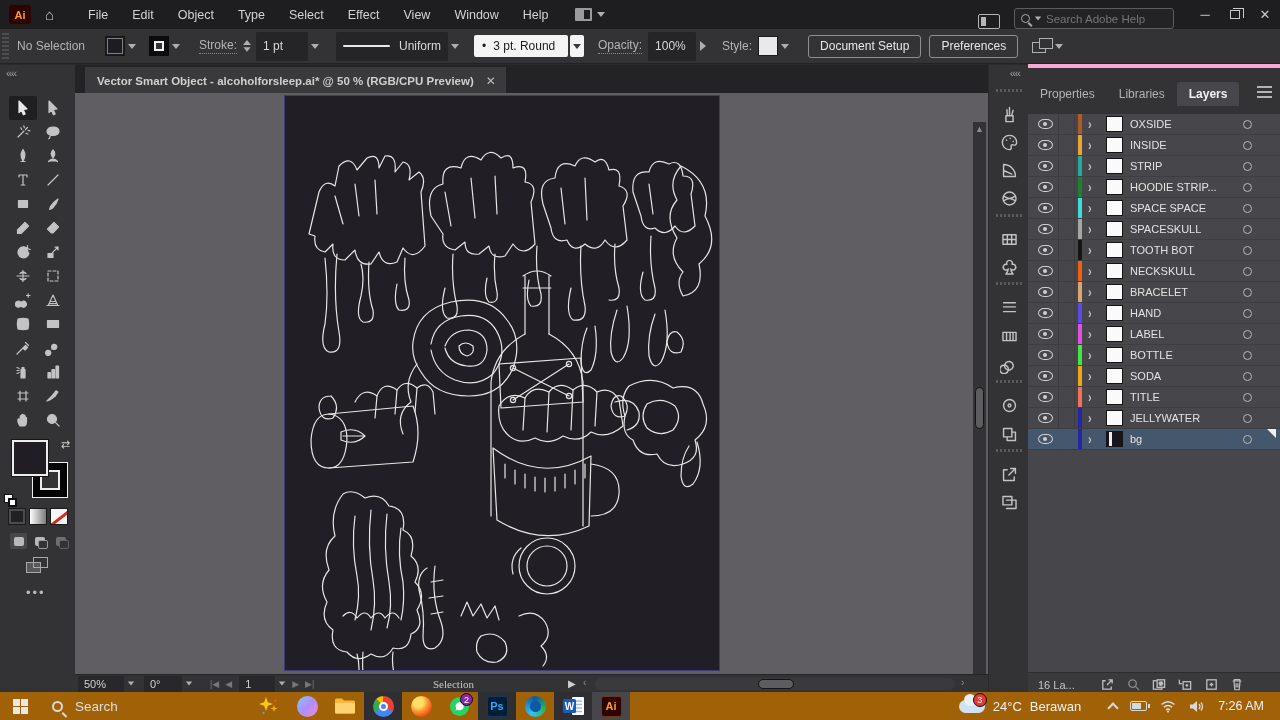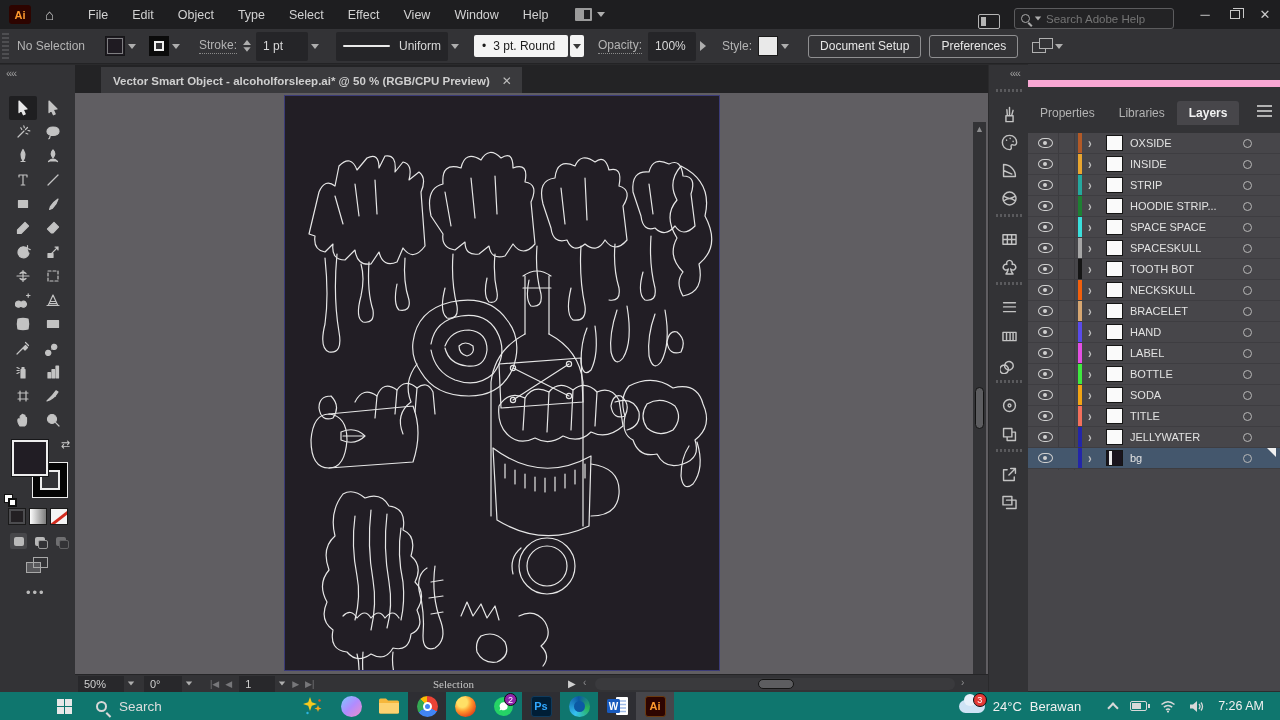--- a/index.html
+++ b/index.html
@@ -84,21 +84,21 @@
   .dm-sh.behind::after,.dm-sh.inside::after { content:""; position:absolute; right:-3px; bottom:-3px; width:8px; height:7px; border:1.5px solid #9a9a9a; border-radius:2px; background:#333336; }
   .dm-sh.dim { opacity:.45; }
   #screenmode { position:absolute; left:26px; top:492px; width:22px; height:16px; }
   #screenmode .r1 { position:absolute; left:0; bottom:0; width:15px; height:11px; border:1.5px solid #a8a8a8; background:#58585b; }
   #screenmode .r2 { position:absolute; right:0; top:0; width:15px; height:11px; border:1.5px solid #a8a8a8; }
   #tooldots { position:absolute; left:26px; top:520px; color:#b9b9b9; font-size:13px; letter-spacing:2px; }
 
   
   #docarea { left:75px; top:0; width:913px; height:628px; }
   #tabbar { position:absolute; left:0; top:0; width:913px; height:29px; background:#232325; border-top:1px solid #2a2a2c; }
-  #doctab { position:absolute; left:26px; top:2px; height:27px; background:#3a3a3d; display:flex; align-items:center; padding:0 10px 0 12px; gap:12px; }
+  #doctab { position:absolute; left:10px; top:2px; height:27px; background:#3a3a3d; display:flex; align-items:center; padding:0 10px 0 12px; gap:12px; }
   #doctab .t { color:#cfcfcf; font-size:11.5px; font-weight:bold; }
   #doctab .x { color:#bdbdbd; font-size:12px; }
   #canvas { position:absolute; left:0; top:29px; width:913px; height:581px; background:#605e62; overflow:hidden; }
   #artboard { position:absolute; left:210px; top:3px; width:434px; height:574px; background:#221e25; outline:1px solid #3b3b78; }
   #artboard svg { display:block; }
   
   #vscroll { position:absolute; right:2px; top:29px; width:13px; height:581px; background:#333336; }
   #vscroll .thumb { position:absolute; left:2px; top:265px; width:9px; height:42px; background:#5d5d60; border-radius:5px; }
   .scar { position:absolute; left:2px; color:#8e8e90; font-size:9px; width:9px; text-align:center; }
   
@@ -112,21 +112,21 @@
   .play { position:absolute; left:493px; color:#cfcfcf; font-size:10px; }
   .hsar { position:absolute; top:2px; color:#8e8e90; font-size:10px; }
 
   
   #dock { left:988px; top:0; width:40px; height:628px; background:#333336; border-top:1px solid #2a2a2c; border-left:1px solid #2a2a2c; }
   #dock-collapse { position:absolute; right:8px; top:2px; color:#9e9e9e; font-size:11px; letter-spacing:-1px; }
   .dock-sep { position:absolute; left:7px; width:26px; height:3px; background:repeating-linear-gradient(90deg,#5a5a5d 0 2px, transparent 2px 4px); }
   .dock-ic { position:absolute; left:7px; width:26px; height:26px; display:flex; align-items:center; justify-content:center; }
 
   
-  #panel { left:1028px; top:16px; width:252px; height:628px; background:#333336; border-top:7px solid #f9a8d4; }
+  #panel { left:1028px; top:0; width:252px; height:628px; background:#333336; border-top:4px solid #f9a8d4; }
   #ptabs { position:absolute; left:0; top:14px; width:252px; height:24px; display:flex; align-items:flex-end; }
   .ptab { font-size:12px; color:#b3b3b3; padding:5px 12px; }
   .ptab.active { color:#f2f2f2; font-weight:bold; background:#47464a; border-radius:3px 3px 0 0; }
   #pmenu { position:absolute; right:8px; top:18px; width:15px; height:12px;
     background:repeating-linear-gradient(#b3b3b3 0 2px, transparent 2px 5px); }
   #layerlist { position:absolute; left:0; top:46px; width:252px; height:337px; background:#47464a; }
   .vline { position:absolute; top:0; height:337px; width:1px; background:#3d3c40; }
   .layer-row { position:absolute; left:0; width:252px; height:21px; border-bottom:1px solid #3e3d41; display:flex; align-items:center; }
   .layer-row.sel { background:#44576d; }
   .eye { position:absolute; left:10px; width:15px; height:10px; }
@@ -139,21 +139,21 @@
   .thumb.dark::after { content:""; position:absolute; left:2px; top:0; width:3px; height:14px; background:#ececec; }
   .lname { position:absolute; left:102px; color:#e2e2e2; font-size:11px; white-space:nowrap; }
   .target { position:absolute; left:215px; width:9px; height:9px; border:1.2px solid #b8b8b8; border-radius:50%; }
   .selcorner { position:absolute; right:4px; top:0; width:0; height:0; border-left:9px solid transparent; border-top:9px solid #f0f0f0; }
   #pbelow { position:absolute; left:0; top:383px; width:252px; height:221px; background:#47464a; }
   #pfooter { position:absolute; left:0; top:604px; width:252px; height:24px; background:#3a3a3d; border-top:1px solid #2c2c2e; display:flex; align-items:center; }
   #pfooter .cnt { color:#c3c3c3; font-size:11px; margin-left:10px; width:56px; }
   .pf-ic { width:26px; height:20px; display:flex; align-items:center; justify-content:center; }
 
   
-  #taskbar { left:0; top:692px; width:1280px; height:28px; background:#0f766e; display:flex; align-items:center;padding-left:44px; }
+  #taskbar { left:0; top:692px; width:1280px; height:28px; background:#a16207; display:flex; align-items:center; }
   #startbtn { width:40px; height:28px; display:flex; align-items:center; justify-content:center; }
   .winlogo { width:15px; height:15px; display:grid; grid-template-columns:7px 7px; grid-template-rows:7px 7px; gap:1px; }
   .winlogo i { background:#e8e8e8; }
   #tb-search { display:flex; align-items:center; gap:12px; margin-left:12px; color:#dedede; font-size:13.5px; width:170px; }
   .mag2 { width:11px; height:11px; border:2px solid #d8d8d8; border-radius:50%; position:relative; }
   .mag2::after { content:""; position:absolute; left:9px; top:9px; width:6px; height:2px; background:#d8d8d8; transform:rotate(45deg); transform-origin:0 0; }
   #tb-icons { display:flex; margin-left:28px; }
   .slot { width:38px; height:28px; display:flex; align-items:center; justify-content:center; position:relative; }
   .slot.run { background:#2e2e33; }
   .slot.focus { background:#46464b; }

